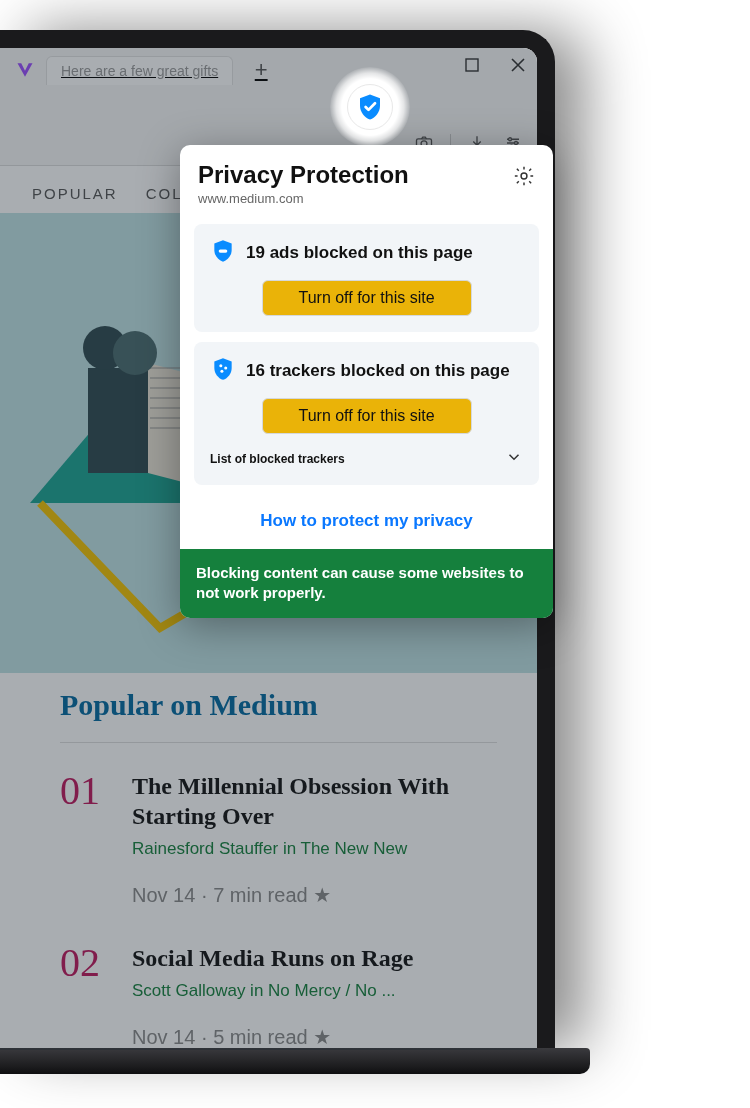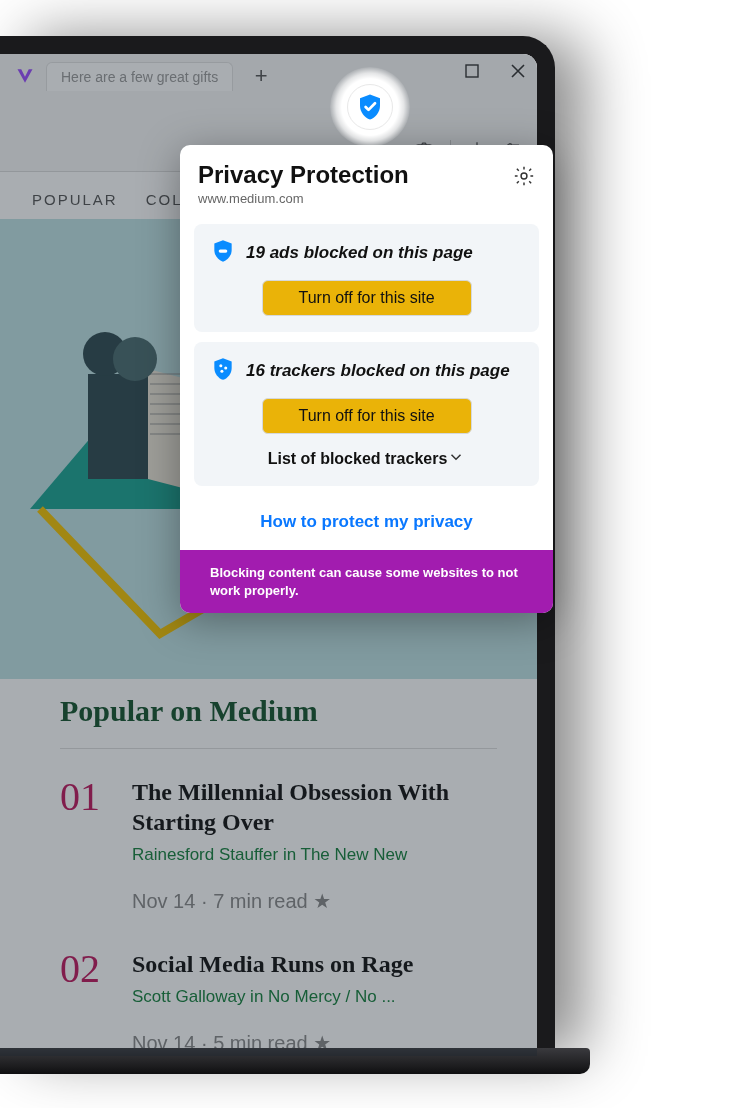--- a/index.html
+++ b/index.html
@@ -9,30 +9,31 @@
     background: #fff;
     font-family: -apple-system, BlinkMacSystemFont, "Segoe UI", Helvetica, Arial, sans-serif;
     position: relative;
     overflow: hidden;
   }
 
   
   .laptop {
     position: absolute;
     left: 0;
-    top: 36px;
+    top: 30px;
     width: 555px;
     height: 1020px;
     border: 18px solid #1a1a1c;
     border-left: none;
     border-bottom: none;
     border-top-right-radius: 32px;
     background: #fff;
     overflow: hidden;
     box-shadow: 30px 0 60px rgba(0,0,0,0.45);
+    text-decoration: underline;
   }
   .laptop-base {
     position: absolute;
     left: 0;
     top: 1048px;
     width: 590px;
     height: 26px;
     background: linear-gradient(#3a3a3e, #1d1d1f 70%, #0e0e10);
     border-top-right-radius: 4px;
     border-bottom-right-radius: 10px;
@@ -135,21 +136,21 @@
   .content {
     position: absolute;
     top: 640px;
     left: 60px;
     right: 40px;
   }
   .section-title {
     font-family: Georgia, 'Times New Roman', serif;
     font-size: 30px;
     font-weight: 700;
-    color: #14532d;
+    color: #0369a1;
     padding-bottom: 20px;
     border-bottom: 1px solid #ddd;
     margin-bottom: 28px;
   }
   .article {
     display: flex;
     gap: 18px;
     margin-bottom: 36px;
   }
   .rank {
@@ -229,60 +230,60 @@
     border-radius: 8px;
     padding: 14px 16px 16px 16px;
   }
   .card-row {
     display:flex;
     align-items:center;
     gap: 10px;
     margin-bottom: 12px;
   }
   .card-row svg { flex-shrink:0; }
-  .card-text { font-size: 17px; font-weight: 700; color:#111;font-style:italic; }
+  .card-text { font-size: 17px; font-weight: 700; color:#111; }
   .turn-off-btn {
     display:block;
     margin: 0 auto;
     background:#eab308;
     border:1px solid #d5d8dc;
     border-radius:6px;
     padding: 8px 22px;
     font-size: 16px;
     font-weight: 500;
     color:#111;
     cursor:pointer;
     width: 210px;
     text-align:center;
   }
   .expander {
     display:flex;
     align-items:center;
-    justify-content:center;
+    justify-content:space-between;
     padding-top: 14px;
-    font-size: 16px;
+    font-size: 12px;
     font-weight: 700;
     color:#111;
   }
   .link-row {
     text-align:center;
     padding: 16px 0 18px 0;
   }
   .link-row a {
     color:#0a78ff;
     font-size: 17px;
     font-weight: 700;
     text-decoration:none;
     text-align:center;
   }
   .notice {
-    background:#a21caf;
+    background:#15803d;
     color:#fff;
-    padding: 14px 30px;
-    font-size: 13px;
+    padding: 14px 16px;
+    font-size: 15px;
     font-weight: 600;
     line-height: 1.35;
   }
 </style>
 </head>
 <body>
 
 <div class="laptop">
 
   <div class="browser-chrome">

